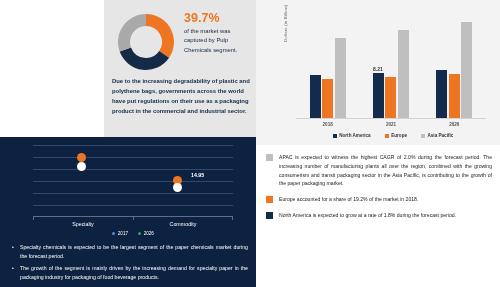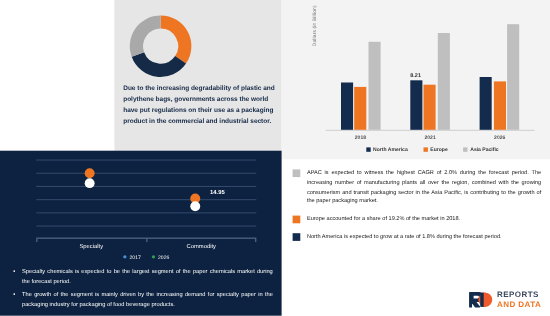--- a/index.html
+++ b/index.html
@@ -161,20 +161,24 @@
         <g transform="translate(34,33)">
 
           <path d="M0,-28 A28,28 0 0,1 23.1,15.8 L13.2,9.0 A16,16 0 0,0 0,-16 Z" fill="#ee7623"></path>
 
           <path d="M23.1,15.8 A28,28 0 0,1 -26.3,9.6 L-15.0,5.5 A16,16 0 0,0 13.2,9.0 Z" fill="#152a47"></path>
 
           <path d="M-26.3,9.6 A28,28 0 0,1 0,-28 L0,-16 A16,16 0 0,0 -15.0,5.5 Z" fill="#a9a9a9"></path>
         </g>
       </svg>
     </div>
+    <div class="donut-stat">
+      <div class="donut-pct">39.7%</div>
+      <div class="donut-desc">of the market was captured by Pulp Chemicals segment.</div>
+    </div>
     <div class="donut-note">Due to the increasing degradability of plastic and polythene bags, governments across the world have put regulations on their use as a packaging product in the commercial and industrial sector.</div>
   </div>
 
   <div class="bar-panel">
     <div class="bar-ylabel">Dollars (in Billion)</div>
 
     <div class="bar-plot">
       <div class="bar-groups">
 
         <div class="bar-group">
@@ -281,26 +285,14 @@
         <span class="nb-mark">•</span>
         <span class="nb-tx">Specialty chemicals is expected to be the largest segment of the paper chemicals market during the forecast period.</span>
       </div>
       <div class="nb">
         <span class="nb-mark">•</span>
         <span class="nb-tx">The growth of the segment is mainly driven by the increasing demand for specialty paper in the packaging industry for packaging of food beverage products.</span>
       </div>
     </div>
   </div>
 
-  <div class="logo">
-    <svg class="logo-mark" viewBox="0 0 23 15">
-      <path d="M1 1 H9 A4 4 0 0 1 9 9 H6 L10 14 H6.2 L2.6 9 V14 H1 Z M4 3.2 V6.8 H8.2 A1.8 1.8 0 0 0 8.2 3.2 Z" fill="#132c4e" stroke="#132c4e" stroke-width="1.1" stroke-linejoin="round"></path>
-      <path d="M12.5 1 H14.8 A6.6 6.6 0 0 1 14.8 14 H12.5 Z" fill="#ee5a2a"></path>
-      <circle cx="15.2" cy="7.5" r="6.3" fill="#ee5a2a"></circle>
-      <rect x="10.6" y="1" width="3.1" height="13" fill="#132c4e"></rect>
-    </svg>
-    <div class="logo-text">
-      <span class="logo-t1">REPORTS</span>
-      <span class="logo-t2">AND DATA</span>
-    </div>
-  </div>
 
 </div>
 
 </body></html>

